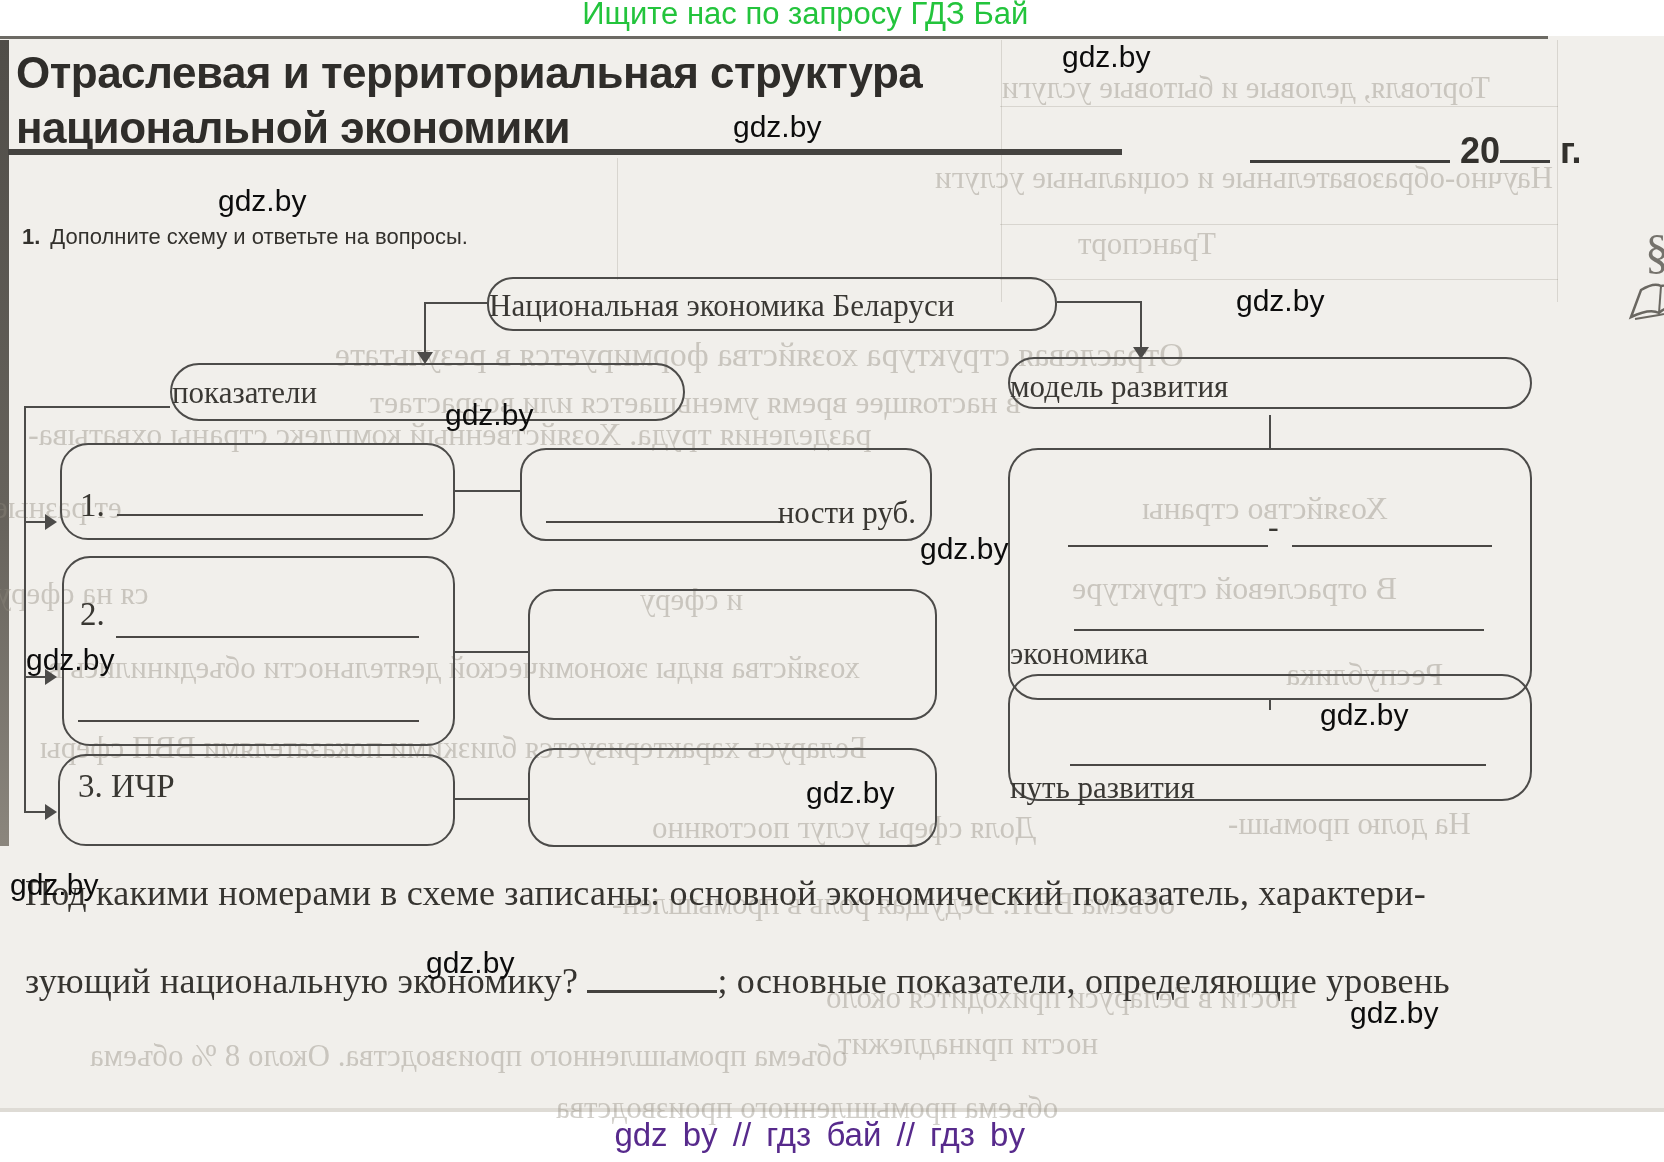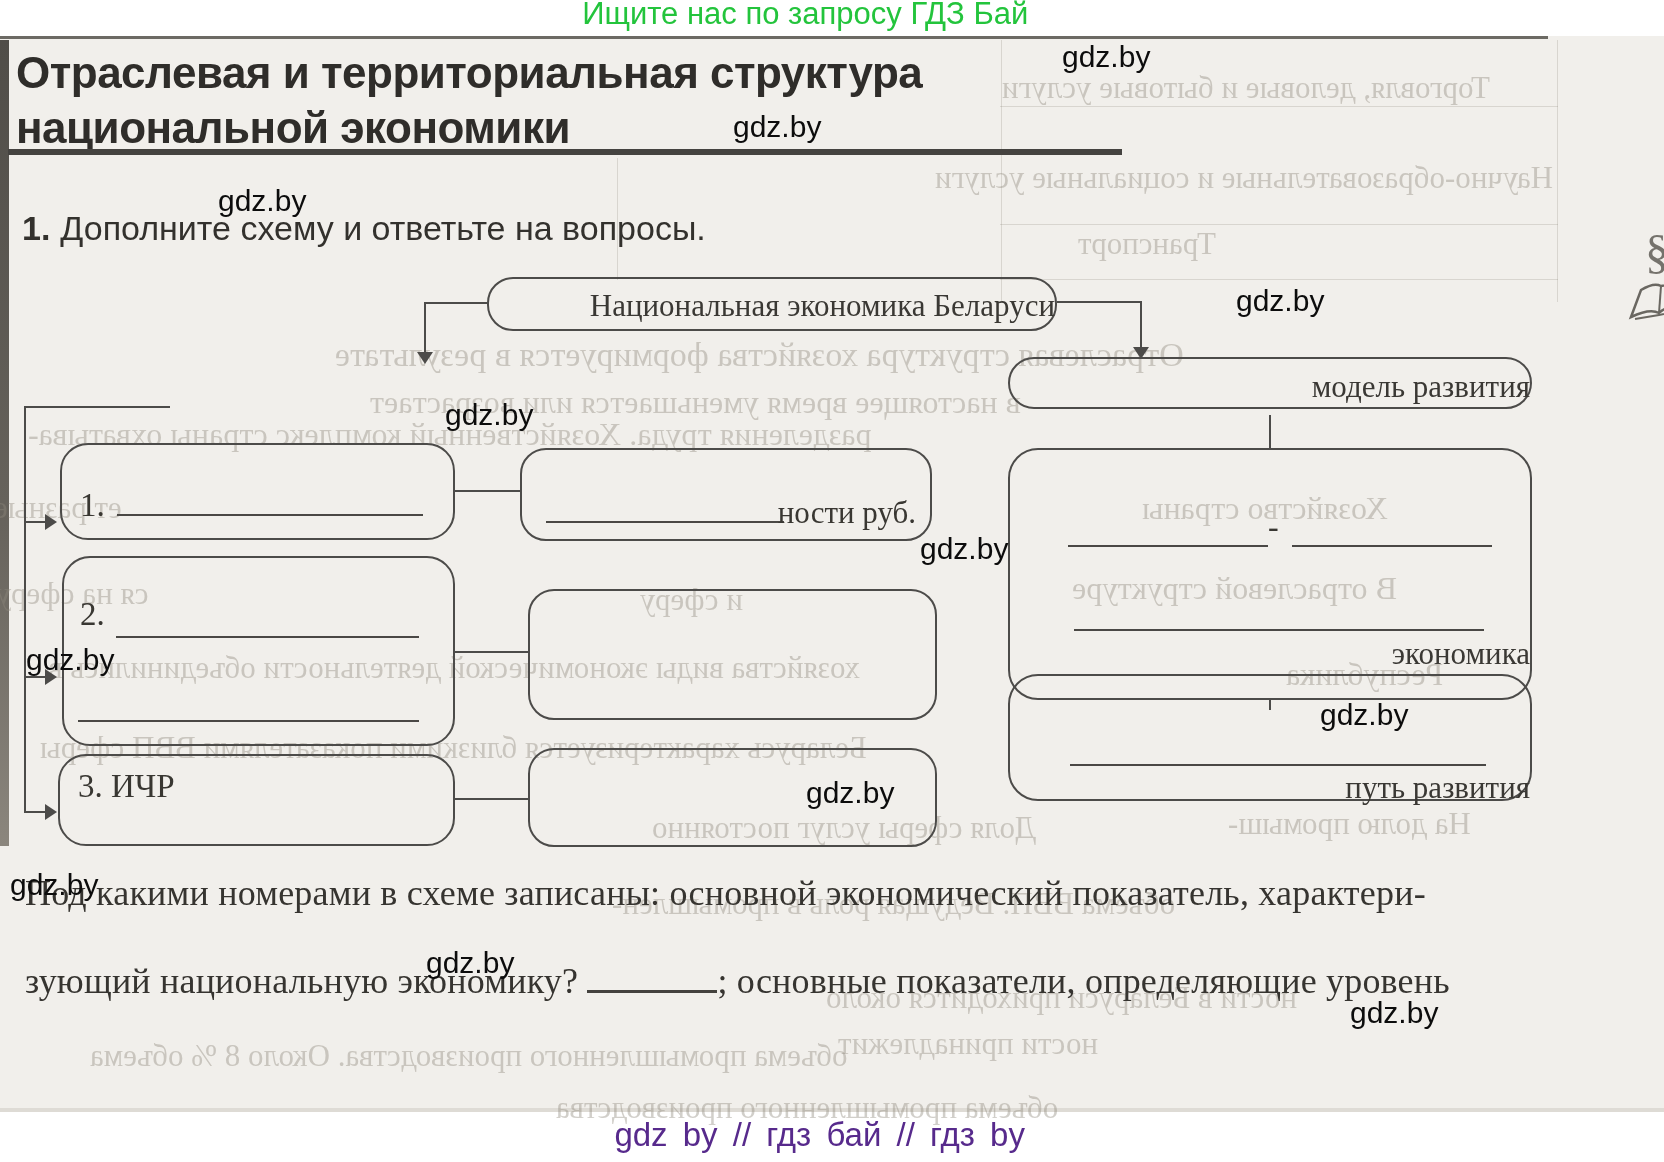--- a/index.html
+++ b/index.html
@@ -21,26 +21,26 @@
                word-spacing:6px;white-space:nowrap;}
   
   .title{position:absolute;left:16px;font-family:"Liberation Sans",sans-serif;font-weight:bold;
          font-size:44px;letter-spacing:-.5px;color:#2f2d2a;white-space:nowrap;}
   .title-rule{position:absolute;left:8px;top:149px;width:1114px;height:6px;background:#454340;}
   .year-group{position:absolute;left:1250px;top:130px;width:400px;font-family:"Liberation Sans",sans-serif;
               font-weight:bold;font-size:36px;color:#33312d;}
   .year-blank{display:inline-block;width:200px;border-bottom:3px solid #3e3d3b;height:30px;vertical-align:baseline;}
   .year-blank.short{width:50px;}
   
-  .task-line{position:absolute;left:22px;top:209px;font-family:"Liberation Sans",sans-serif;
-             font-size:34px;color:#33312d;white-space:nowrap;}
+  .task-line{position:absolute;left:22px;top:224px;font-family:"Liberation Sans",sans-serif;
+             font-size:22px;color:#33312d;white-space:nowrap;}
   .task-num{font-weight:bold;margin-right:10px;}
   
   .box{position:absolute;border:2px solid #4c4b49;border-radius:28px;background:transparent;box-sizing:border-box;}
-  .box .cap{position:absolute;left:0;right:0;text-align:right;font-size:31px;color:#3a3834;white-space:nowrap;}
+  .box .cap{position:absolute;left:0;right:0;text-align:left;font-size:31px;color:#3a3834;white-space:nowrap;}
   .itemlabel{position:absolute;font-size:33px;color:#393732;}
   .u{position:absolute;border-bottom:2px solid #4a4845;height:0;}
   .hline,.vline{position:absolute;background:#4c4b49;}
   .hline{height:2px;} .vline{width:2px;}
   .arr-down{position:absolute;width:0;height:0;border-left:8px solid transparent;
             border-right:8px solid transparent;border-top:12px solid #4c4b49;}
   .arr-right{position:absolute;width:0;height:0;border-top:8px solid transparent;
              border-bottom:8px solid transparent;border-left:12px solid #4c4b49;}
   
   .qline{position:absolute;left:25px;font-size:36px;letter-spacing:.2px;color:#363430;white-space:nowrap;}
@@ -93,35 +93,39 @@
       <span class="bleed" style="left: 90px; top: 1038px; font-size: 31px;">объема промышленного производства. Около 8 % объема</span>
       <span class="bleed" style="left: 556px; top: 1090px; font-size: 31px;">объема промышленного производства</span>
     </div>
 
   <div class="promo-top">Ищите нас по запросу ГДЗ Бай</div>
 
   <div class="title" style="top:48px;">Отраслевая и территориальная структура</div>
   <div class="title" style="top:103px;">национальной экономики</div>
   <div class="title-rule"></div>
 
+  <div class="year-group"><span class="year-blank"></span>&nbsp;<span>20</span><span class="year-blank short"></span>&nbsp;<span>г.</span></div>
 
   <div class="task-line"><span class="task-num">1.</span><span>Дополните схему и ответьте на вопросы.</span></div>
 
   <div class="box" style="left:487px;top:277px;width:570px;height:54px;border-radius:26px;">
     <div class="cap" style="top:9px;">Национальная экономика Беларуси</div>
   </div>
 
   <div class="hline" style="left:425px;top:302px;width:62px;"></div>
   <div class="vline" style="left:424px;top:302px;height:50px;"></div>
   <div class="arr-down" style="left:417px;top:352px;"></div>
 
   <div class="hline" style="left:1057px;top:301px;width:84px;"></div>
   <div class="vline" style="left:1140px;top:301px;height:46px;"></div>
   <div class="arr-down" style="left:1133px;top:347px;"></div>
 
+  <div class="box" style="left:170px;top:363px;width:515px;height:58px;border-radius:29px;">
+    <div class="cap" style="top:10px;">показатели</div>
+  </div>
 
   <div class="box" style="left:1008px;top:357px;width:524px;height:52px;border-radius:29px;">
     <div class="cap" style="top:10px;">модель развития</div>
   </div>
 
   <div class="hline" style="left:24px;top:406px;width:146px;"></div>
   <div class="vline" style="left:24px;top:406px;height:407px;"></div>
   <div class="hline" style="left:24px;top:521px;width:24px;"></div>
   <div class="arr-right" style="left:45px;top:514px;"></div>
   <div class="hline" style="left:24px;top:676px;width:24px;"></div>

